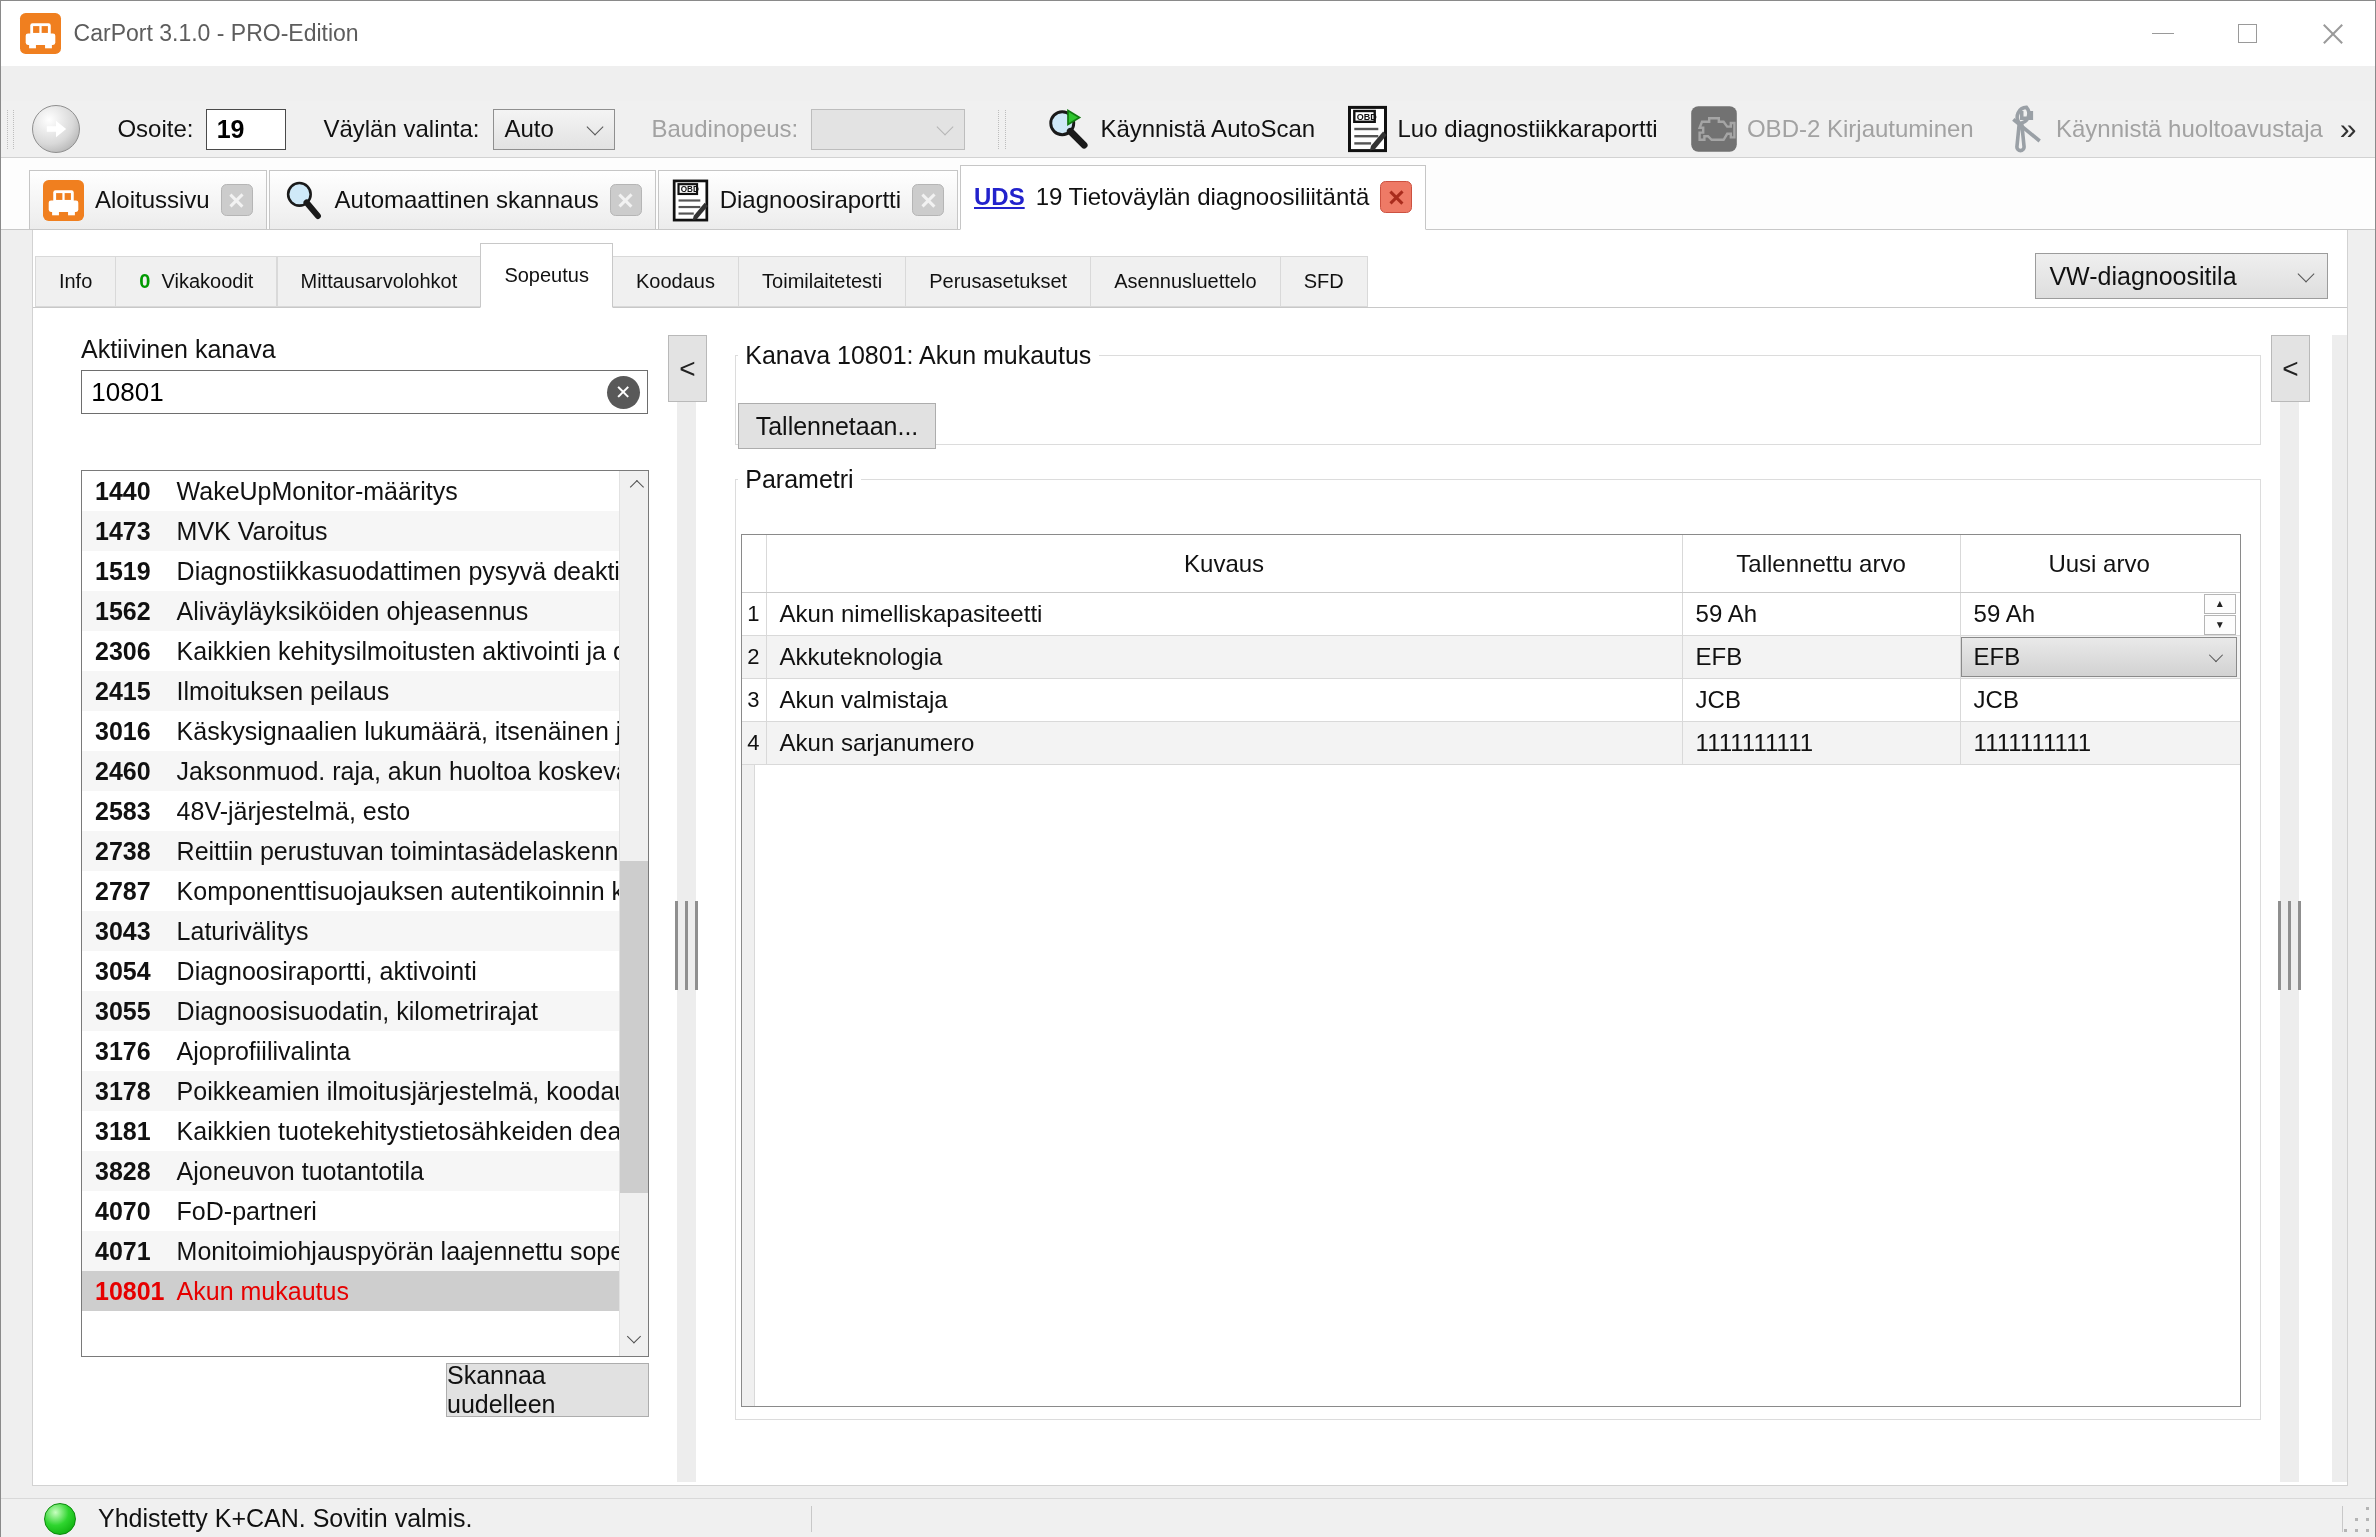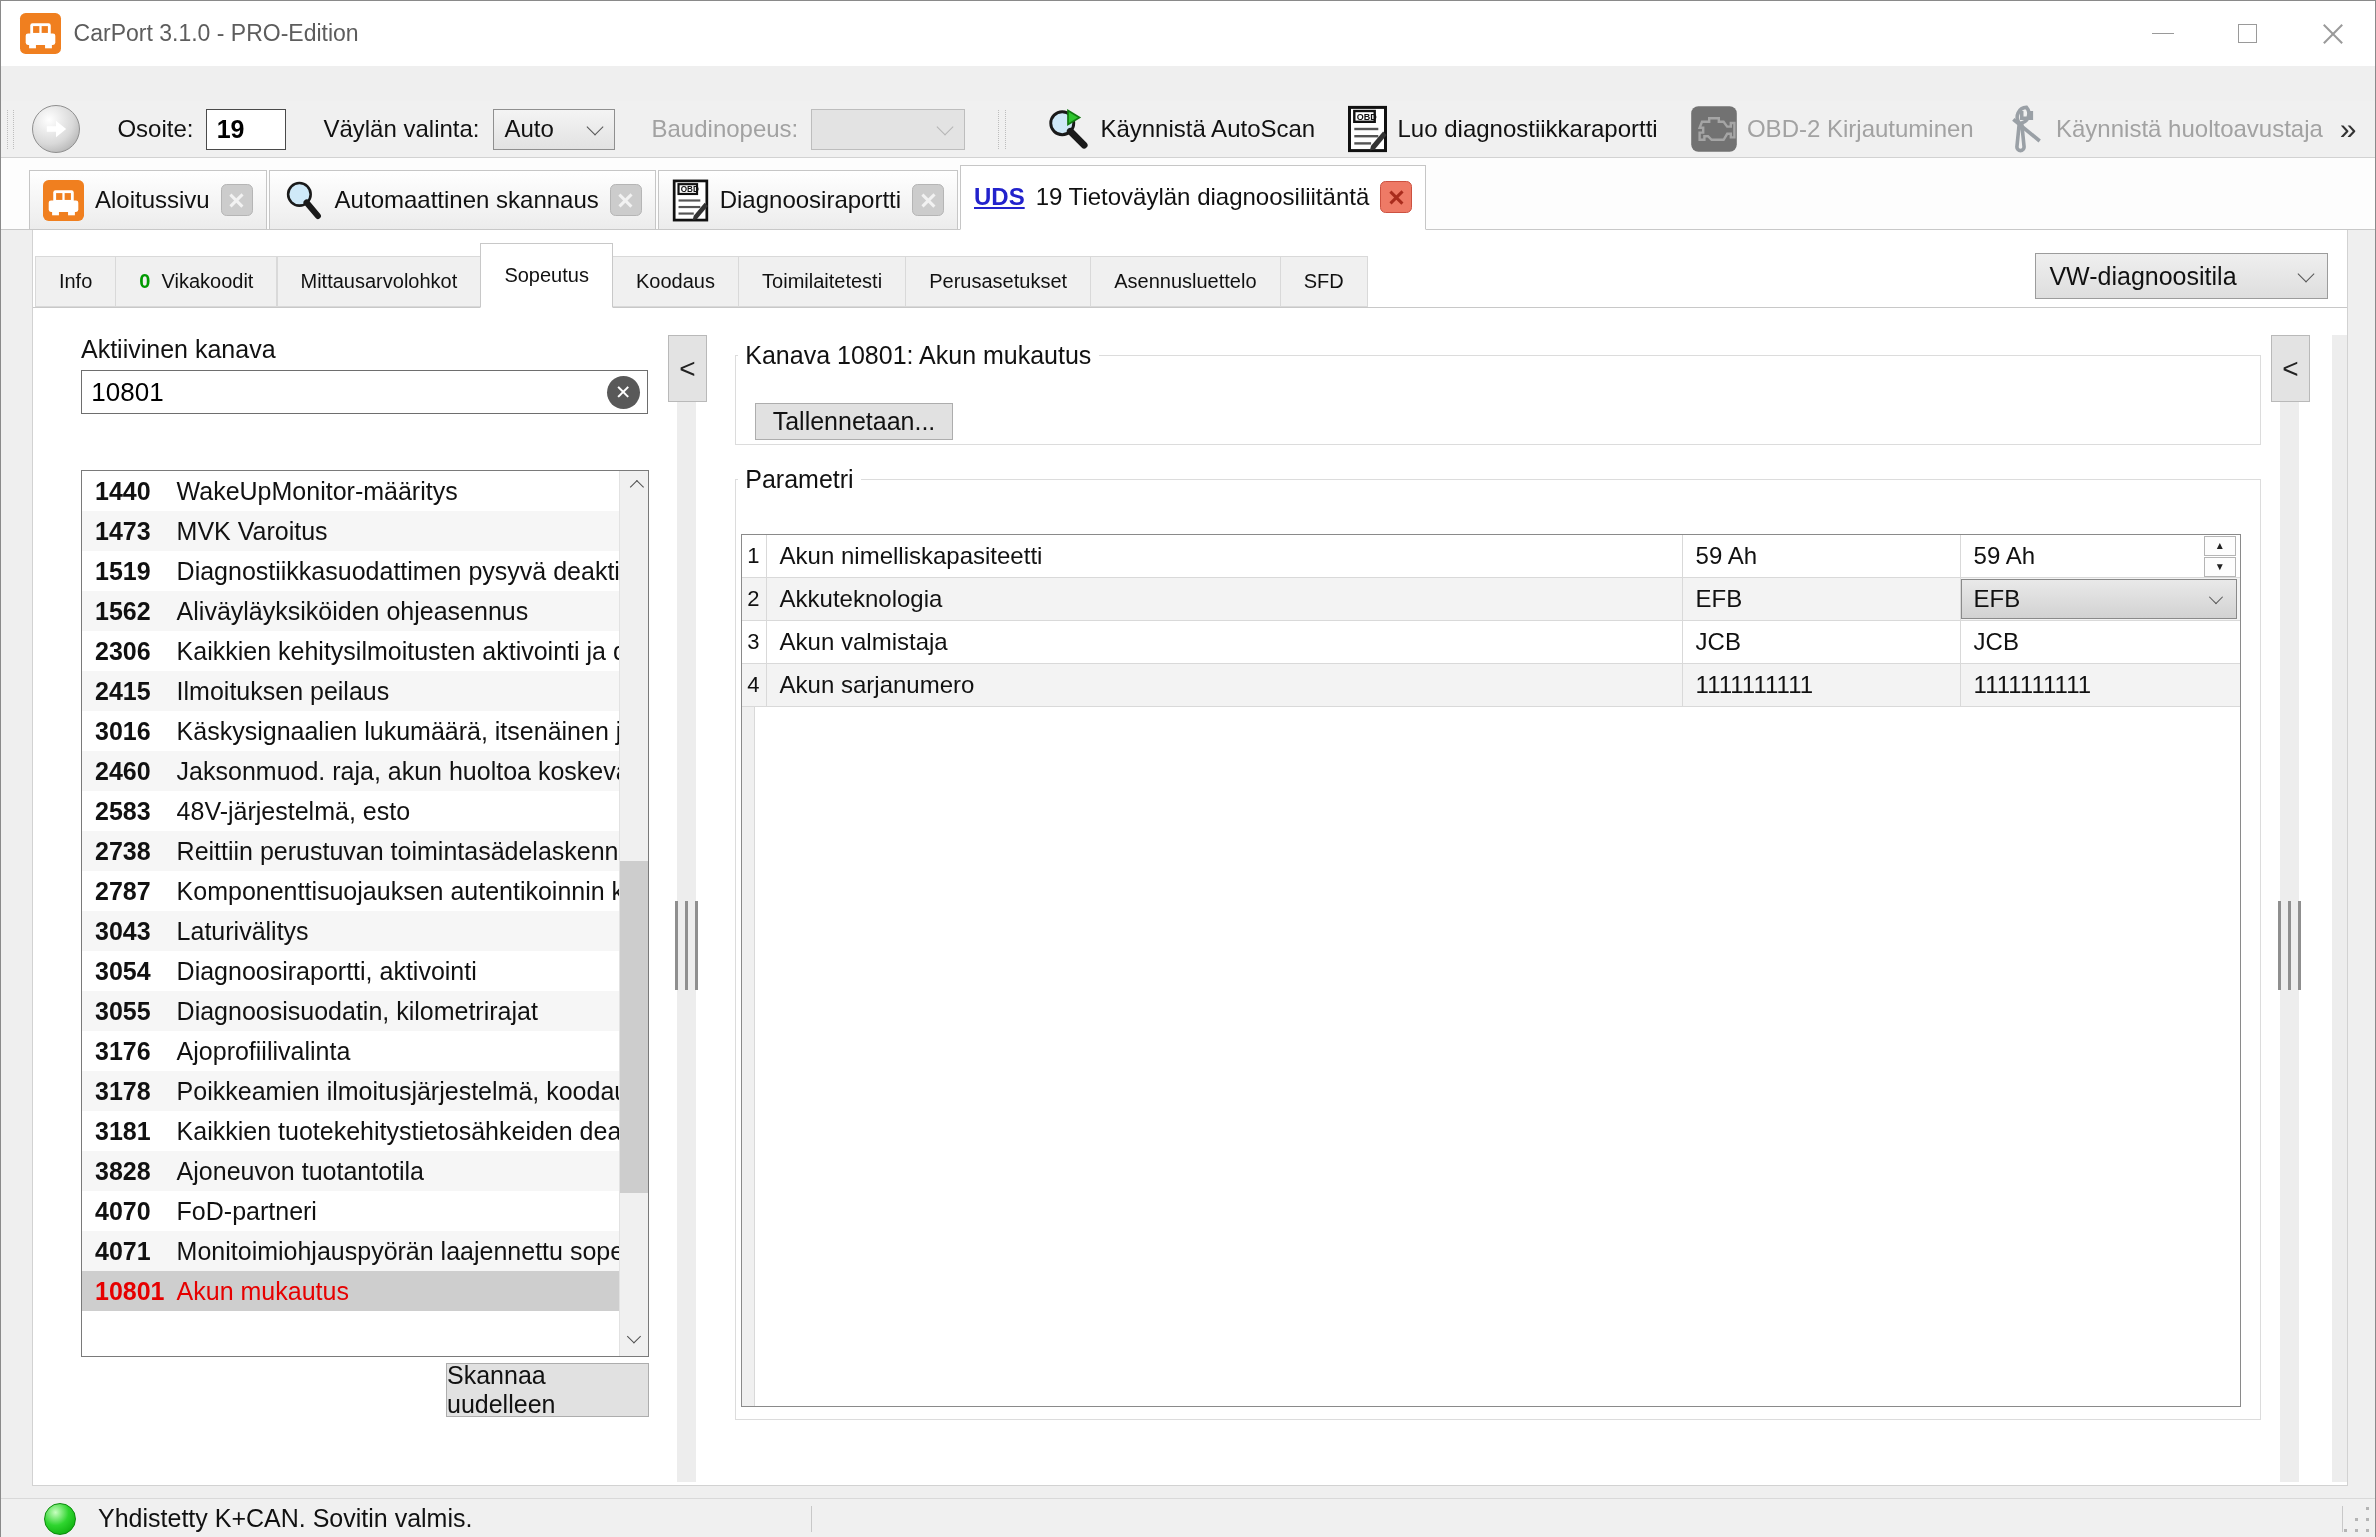--- a/index.html
+++ b/index.html
@@ -97,21 +97,21 @@
   .split-btn { position:absolute; top:105px; width:39px; height:67px; background:#e3e3e3; border:0.9px solid #b9b9b9; display:flex; align-items:center; justify-content:center; font-size:28px; color:#222; }
   .split-btn.s1 { left:635px; } .split-btn.s2 { left:2238px; }
   .split-handle { position:absolute; top:671px; height:89px; width:23px; background:repeating-linear-gradient(to right,#8f8f8f 0 2.8px,transparent 2.8px 10.2px); }
   .split-handle.s1 { left:642px; } .split-handle.s2 { left:2245px; }
 
   
   fieldset { position:absolute; border:0.9px solid #dcdcdc; }
   fieldset legend { font-size:25px; padding:0 7.4px; margin-left:1.9px; }
   .fs-kanava { left:702px; top:111px; width:1526px; height:104px; }
   .fs-param  { left:702px; top:235px; width:1526px; height:955px; }
-  .save-btn { position:absolute; left:19px; top:33px; height:37px; padding:0 16.7px; background:#e1e1e1; border:0.9px solid #adadad; font-size:25px; display:flex; align-items:center; }
+  .save-btn { position:absolute; left:2px; top:33px; height:46px; padding:0 16.7px; background:#e1e1e1; border:0.9px solid #adadad; font-size:25px; display:flex; align-items:center; }
 
   
   .param-table { position:absolute; left:4.6px; top:40px; width:1500px; height:873px; border:0.9px solid #8a8a8a; background:#fff; display:flex; flex-direction:column; }
   .pt-header { display:flex; height:58px; border-bottom:0.9px solid #c9c9c9; }
   .pt-gutter { width:25px; flex:0 0 auto; border-right:0.9px solid #d9d9d9; font-size:22px; display:flex; align-items:center; padding-left:5.6px; }
   .pt-desc { width:916px; flex:0 0 auto; border-right:0.9px solid #d9d9d9; }
   .pt-stored { width:278px; flex:0 0 auto; border-right:0.9px solid #d9d9d9; }
   .pt-new { width:277px; flex:0 0 auto; position:relative; }
   .pt-h { display:flex; align-items:center; justify-content:center; font-size:24px; }
   .pt-row { display:flex; height:43px; border-bottom:0.9px solid #d9d9d9; }
@@ -423,20 +423,26 @@
     <div class="split-strip s3"></div>
 
     <fieldset class="fs-kanava">
       <legend>Kanava 10801: Akun mukautus</legend>
       <div class="save-btn">Tallennetaan...</div>
     </fieldset>
 
     <fieldset class="fs-param">
       <legend>Parametri</legend>
       <div class="param-table">
+        <div class="pt-header">
+          <div class="pt-gutter"></div>
+          <div class="pt-h pt-desc">Kuvaus</div>
+          <div class="pt-h pt-stored">Tallennettu arvo</div>
+          <div class="pt-h pt-new">Uusi arvo</div>
+        </div>
         <div>
             <div class="pt-row">
               <div class="pt-gutter">1</div>
               <div class="pt-cell pt-desc">Akun nimelliskapasiteetti</div>
               <div class="pt-cell pt-stored">59 Ah</div>
               <div class="pt-cell pt-new">
                 <span>59 Ah</span>
                 <div class="spinner">
                   <div class="spin-btn">▲</div>
                   <div class="spin-btn">▼</div>

